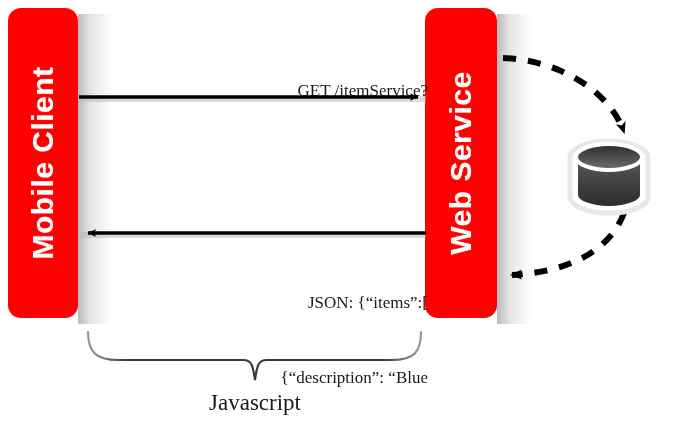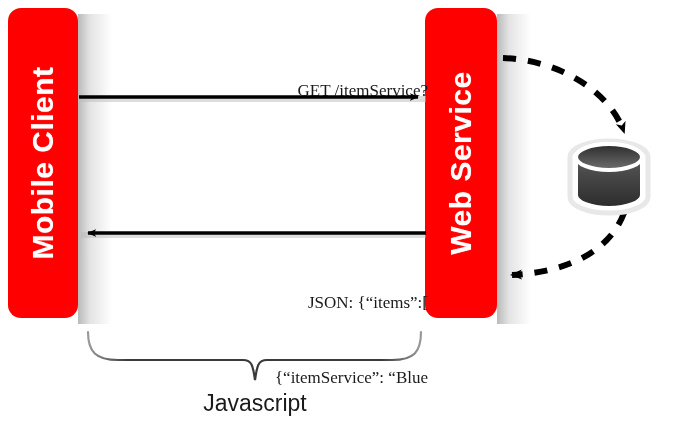--- a/index.html
+++ b/index.html
@@ -83,21 +83,21 @@
     pointer-events: none;
   }
 
   
   #javascript-caption {
     position: absolute;
     left: 85px;
     top: 390px;
     width: 340px;
     text-align: center;
-    font-family: Liberation Sans, sans-serif;
+    font-family: Liberation Serif, serif;
     font-size: 23px;
     color: #1a1a1a;
   }
 </style>
 </head>
 <body>
 
 <div id="canvas">
 
   <div class="box-shadow-strip" id="shadow-mobile"></div>
@@ -110,21 +110,21 @@
   <div class="node-box" id="box-web-service">
     <span class="label">Web Service</span>
   </div>
 
   <div class="msg-text" id="request-text">
     <div>GET /itemService?</div>
   </div>
 
   <div class="msg-text" id="response-text">
     <div>JSON: {“items”:[</div>
-    <div>{“itemService”: “Blue</div>
+    <div>{“description”: “Blue</div>
     
   </div>
 
   <svg id="overlay" viewBox="0 0 687 428">
     <defs>
       <linearGradient id="dbBody" x1="0" y1="0" x2="0" y2="1">
         <stop offset="0%" stop-color="#6e6e6e"></stop>
         <stop offset="45%" stop-color="#4a4a4a"></stop>
         <stop offset="100%" stop-color="#2b2b2b"></stop>
       </linearGradient>

